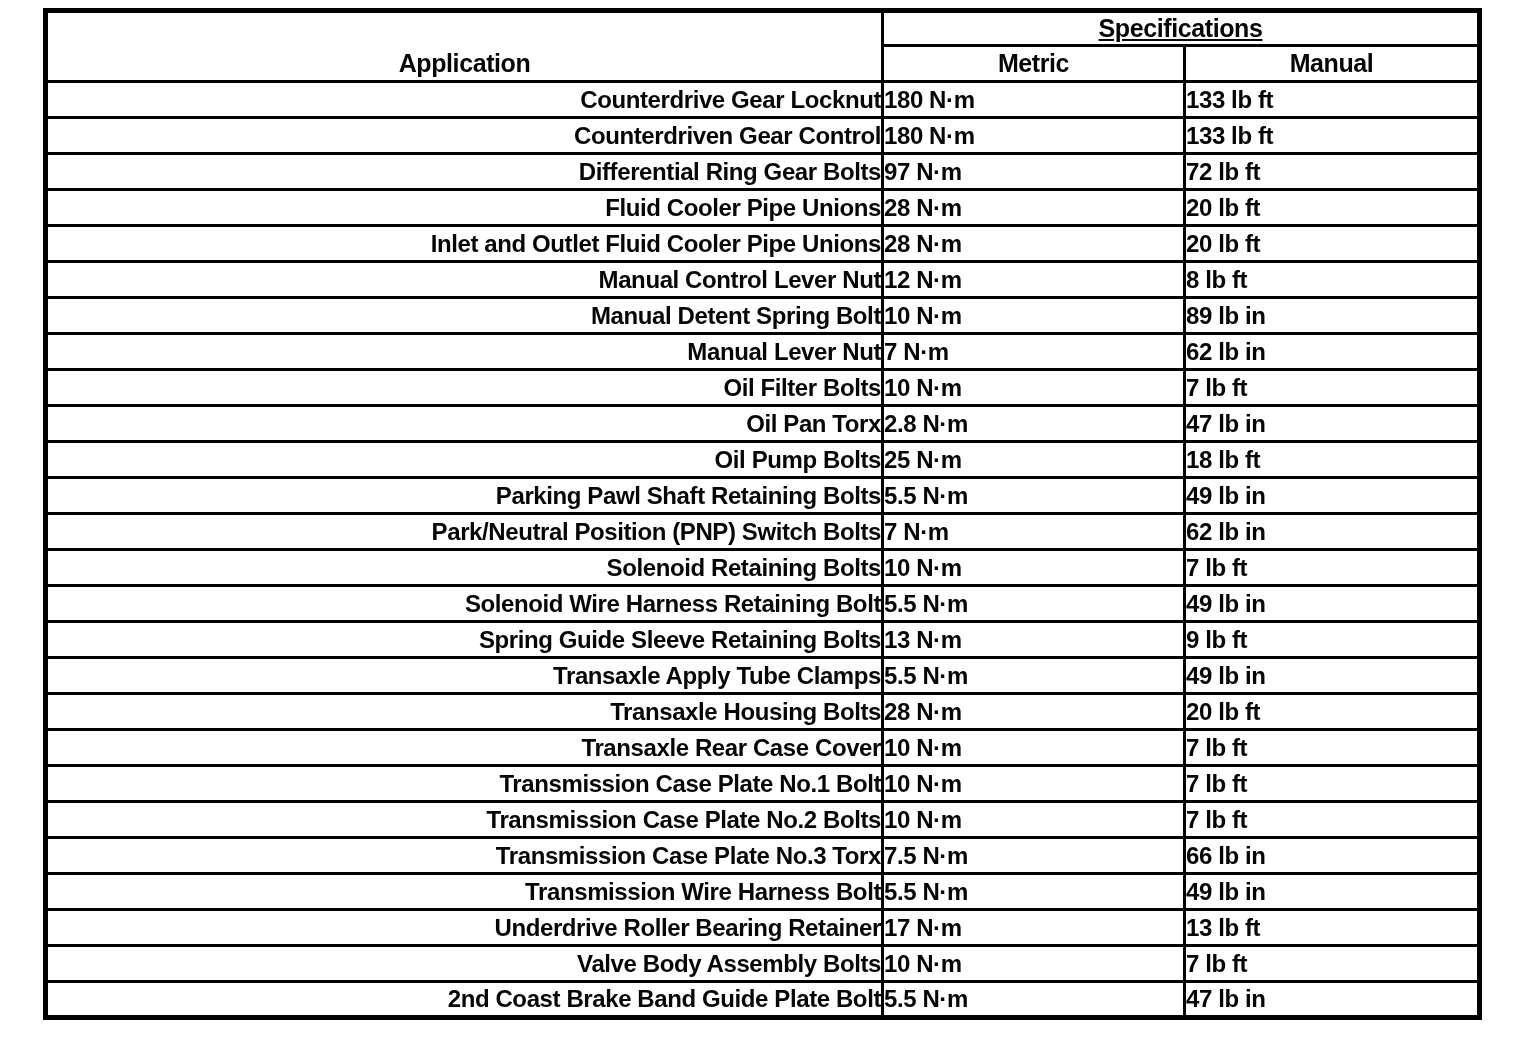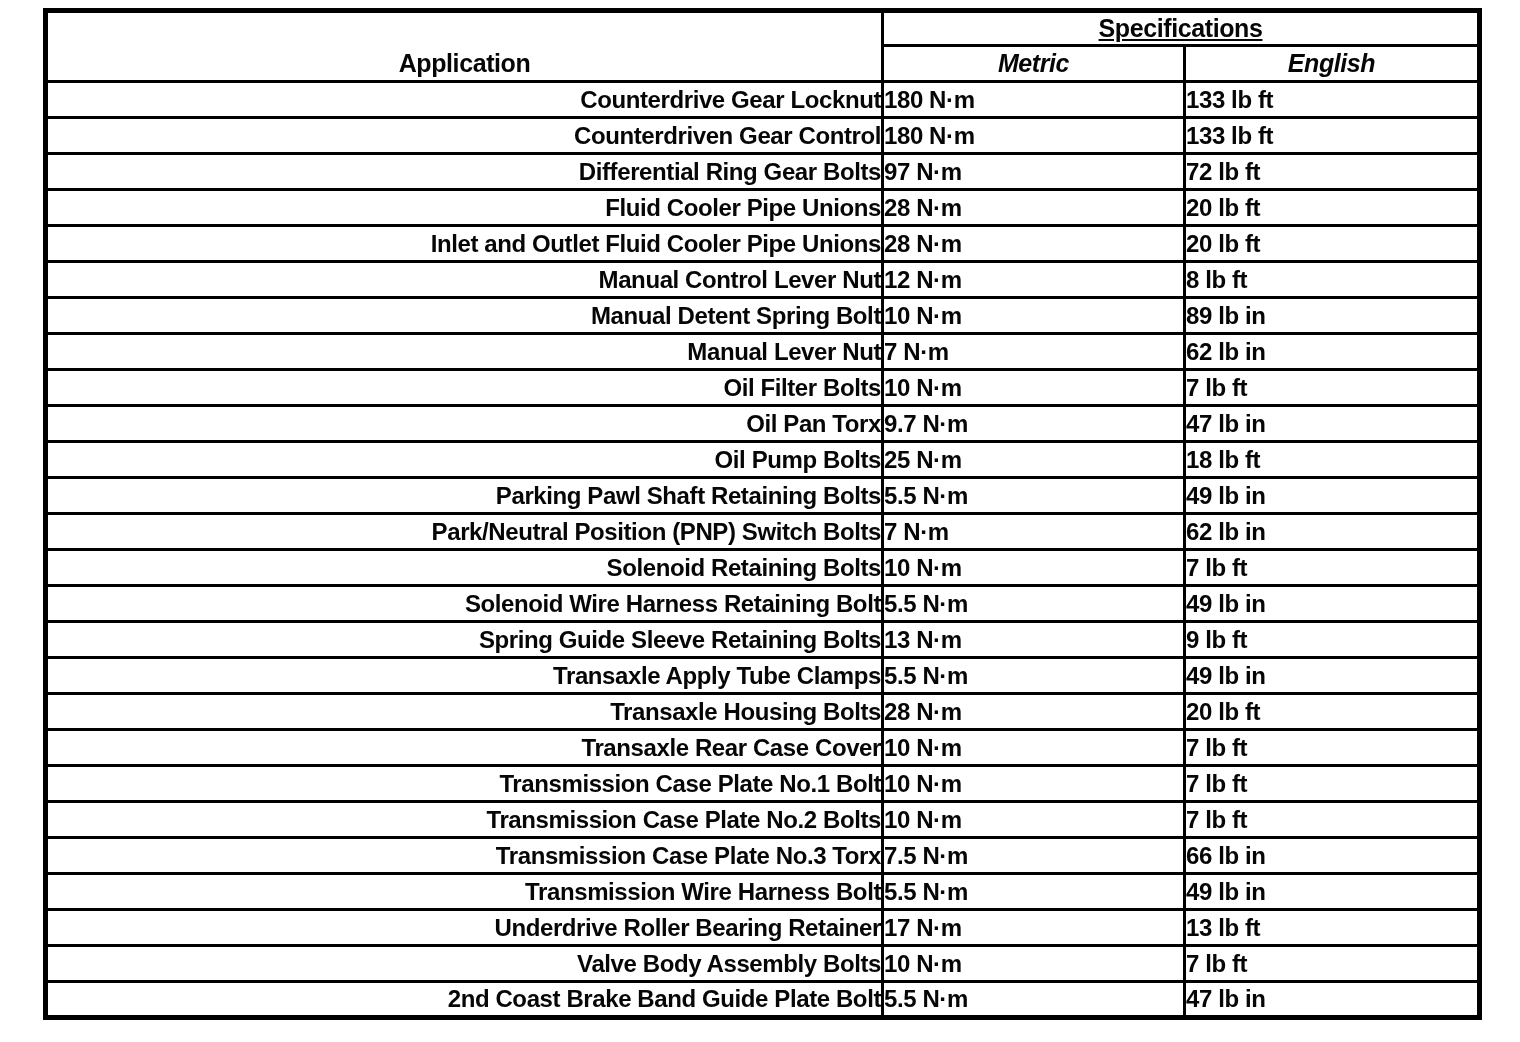--- a/index.html
+++ b/index.html
@@ -46,21 +46,20 @@
   th.specifications-header {
     text-align: center;
     vertical-align: middle;
     font-size: 25px;
     text-decoration: underline;
   }
   th.unit-header {
     text-align: center;
     vertical-align: middle;
     font-size: 25px;
-    font-style: italic;
   }
   td.app {
     text-align: right;
     vertical-align: middle;
     padding-left: 18px;
     font-size: 24px;
   }
   td.num {
     text-align: left;
     vertical-align: middle;
@@ -76,21 +75,21 @@
     <col style="width:302px">
     <col style="width:295px">
   </colgroup>
   <thead>
     <tr class="row-spec">
       <th class="application-header" rowspan="2">Application</th>
       <th class="specifications-header" colspan="2">Specifications</th>
     </tr>
     <tr class="row-units">
       <th class="unit-header">Metric</th>
-      <th class="unit-header">English</th>
+      <th class="unit-header">Manual</th>
     </tr>
   </thead>
   <tbody>
       <tr>
         <td class="app">Counterdrive Gear Locknut</td>
         <td class="num">180 N·m</td>
         <td class="num">133 lb ft</td>
       </tr>
       <tr>
         <td class="app">Counterdriven Gear Control</td>
@@ -127,21 +126,21 @@
         <td class="num">7 N·m</td>
         <td class="num">62 lb in</td>
       </tr>
       <tr>
         <td class="app">Oil Filter Bolts</td>
         <td class="num">10 N·m</td>
         <td class="num">7 lb ft</td>
       </tr>
       <tr>
         <td class="app">Oil Pan Torx</td>
-        <td class="num">9.7 N·m</td>
+        <td class="num">2.8 N·m</td>
         <td class="num">47 lb in</td>
       </tr>
       <tr>
         <td class="app">Oil Pump Bolts</td>
         <td class="num">25 N·m</td>
         <td class="num">18 lb ft</td>
       </tr>
       <tr>
         <td class="app">Parking Pawl Shaft Retaining Bolts</td>
         <td class="num">5.5 N·m</td>

